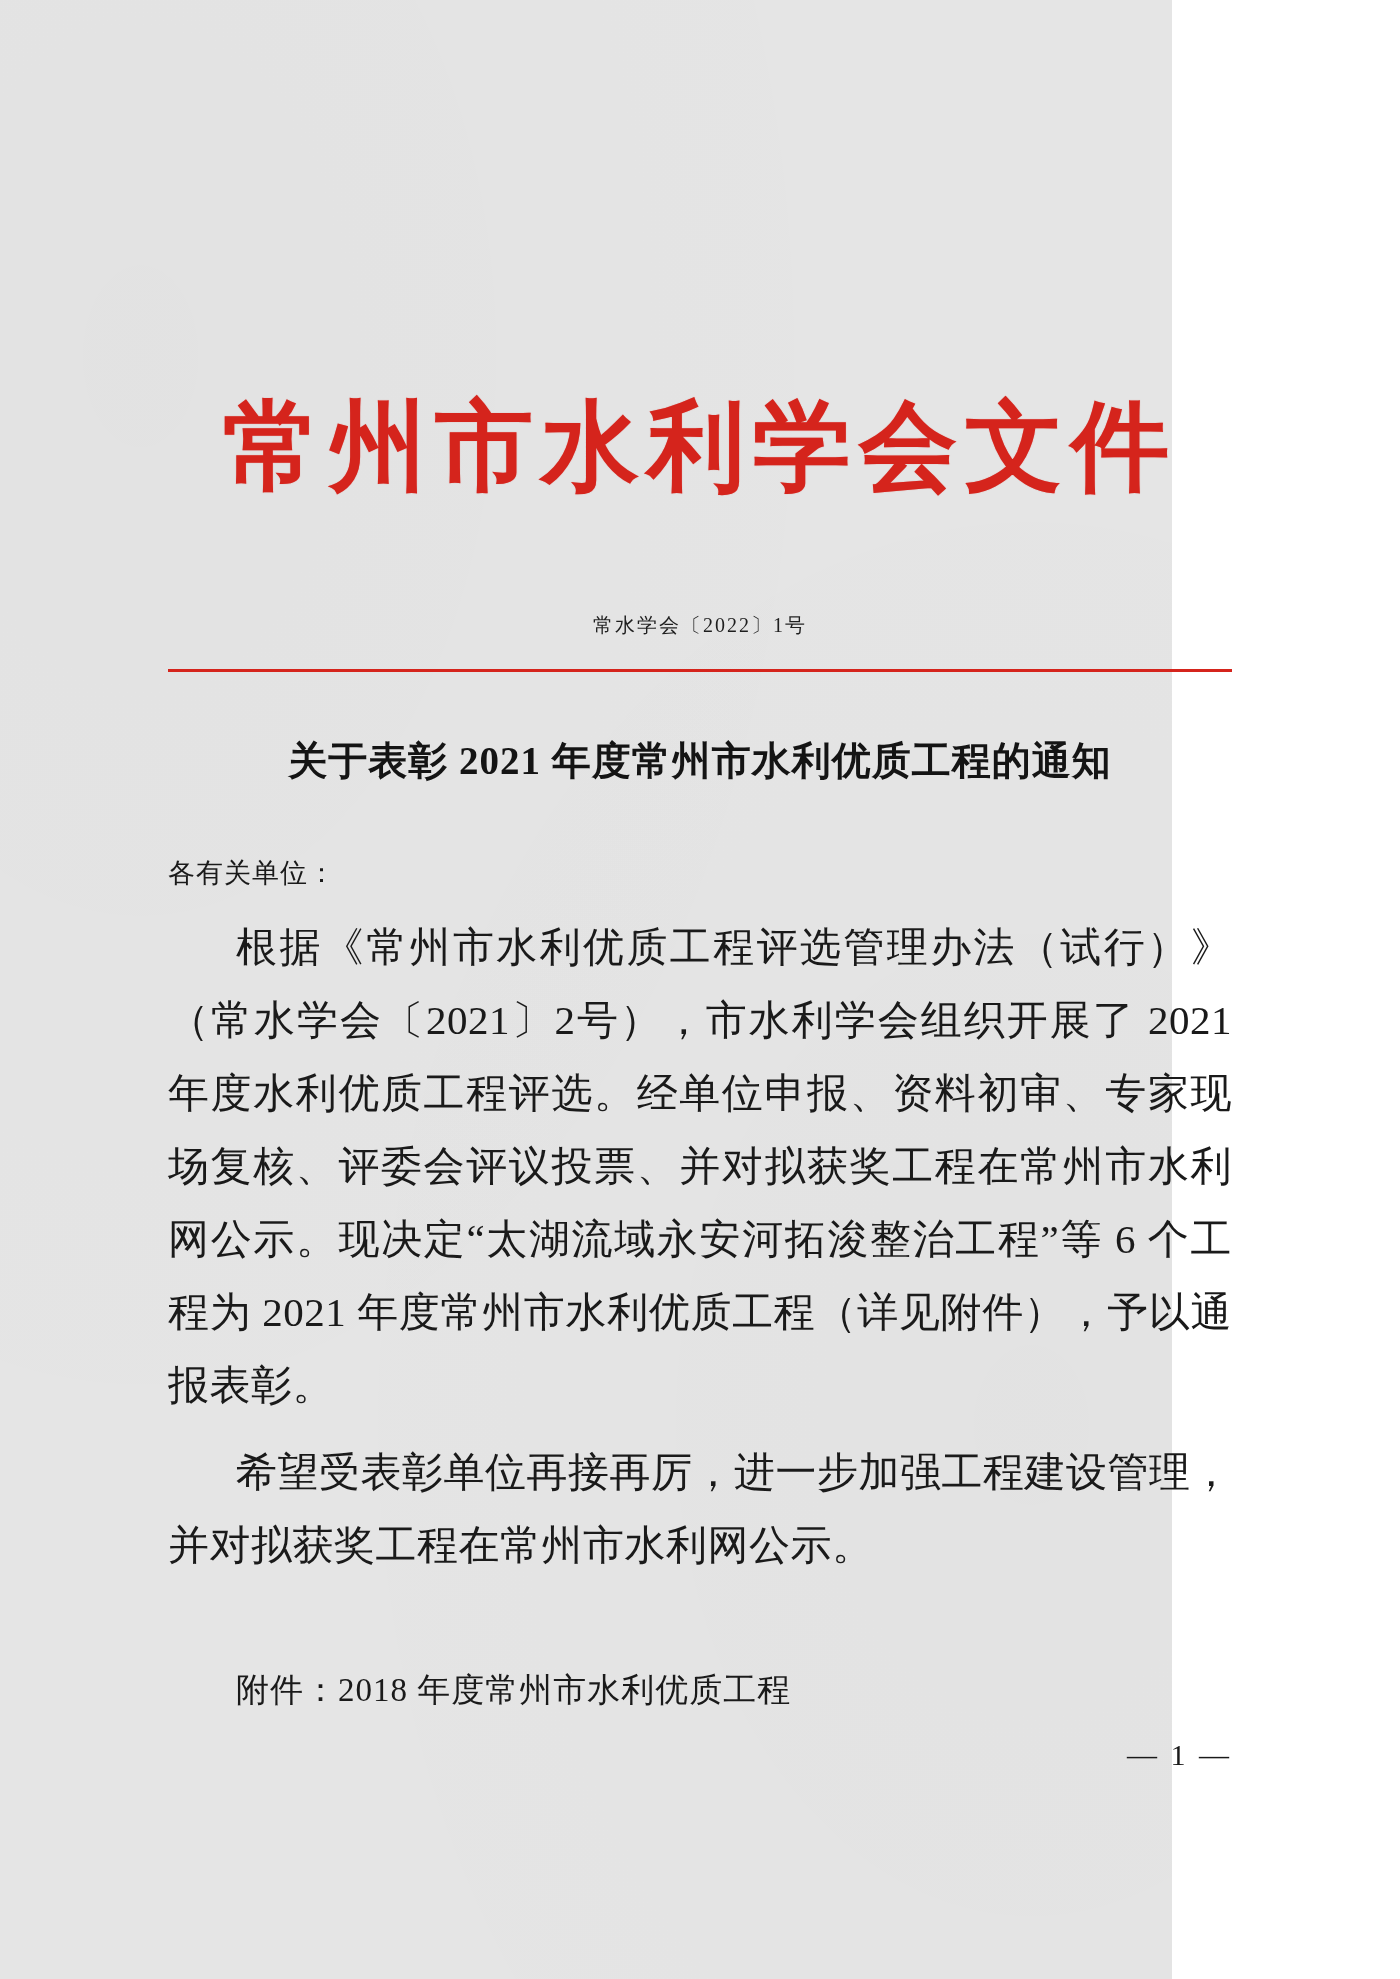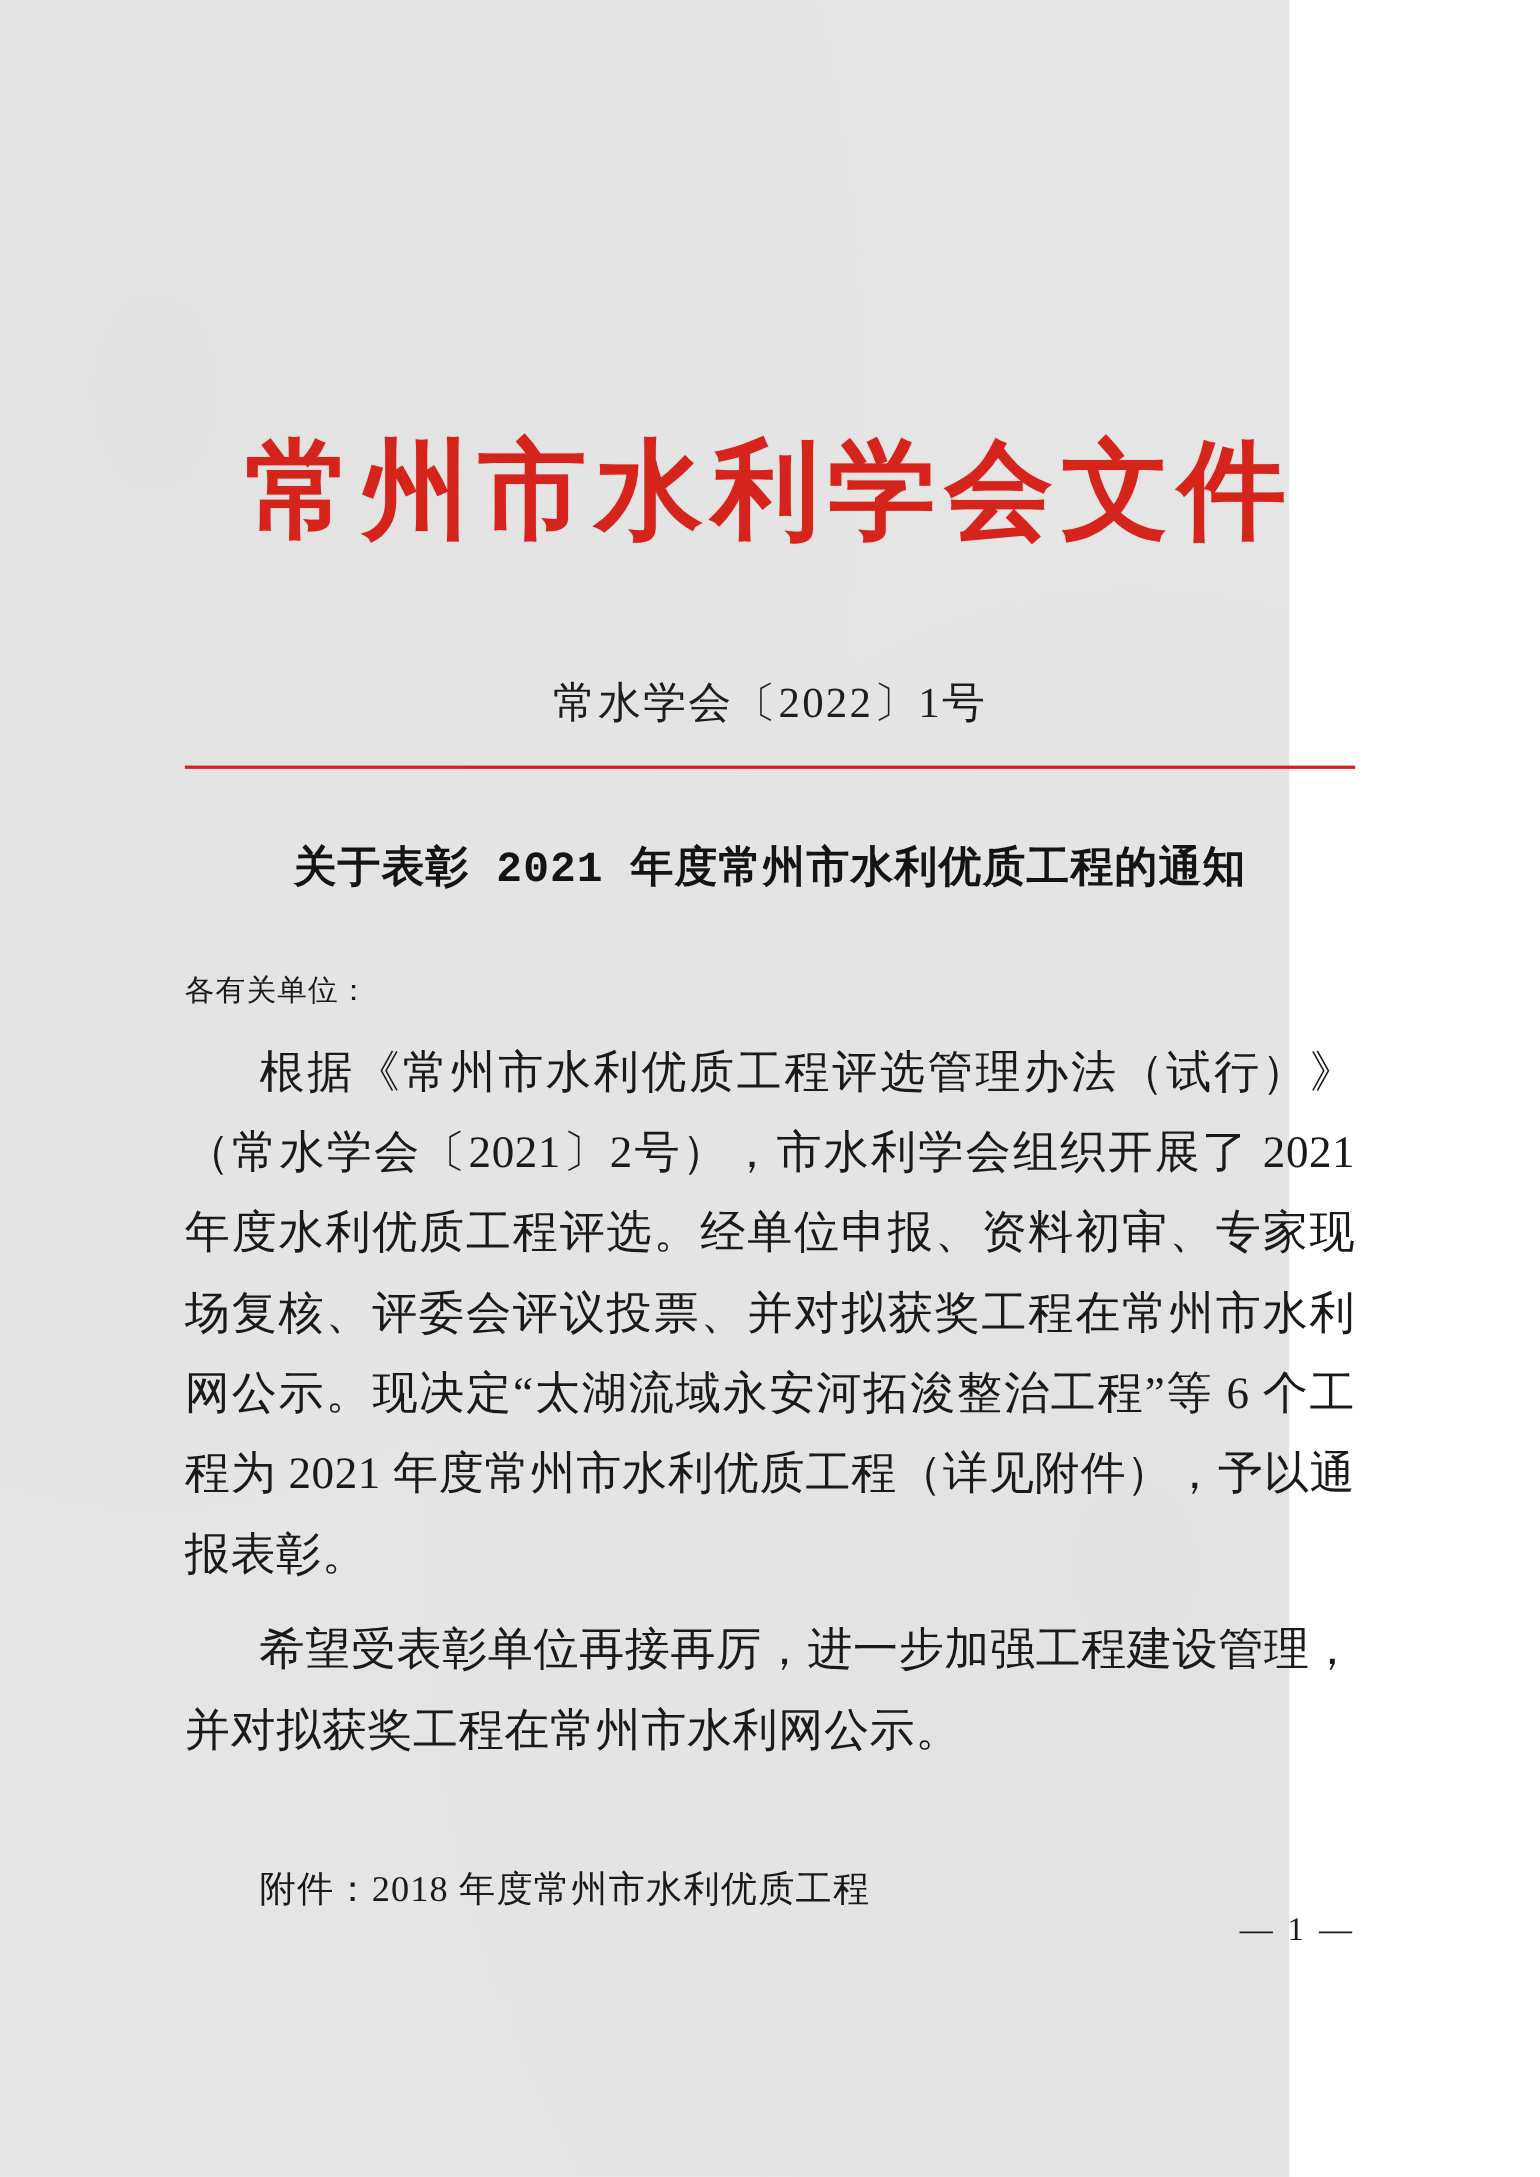--- a/index.html
+++ b/index.html
@@ -48,40 +48,40 @@
     font-size: 98px;
     letter-spacing: 8px;
     line-height: 1.1;
     white-space: nowrap;
     text-shadow: 0 0 1px rgba(213,36,28,0.45);
   }
 
   .doc-number {
     margin-top: 112px;
     text-align: center;
-    font-size: 39px;
+    font-size: 20px;
     letter-spacing: 2px;
     color: #1e1e1e;
   }
 
   .red-rule {
     margin-top: 30px;
     height: 3px;
     background: #d5241c;
     width: 100%;
   }
 
   .subject {
     margin-top: 62px;
     text-align: center;
     font-size: 39px;
     font-weight: bold;
     letter-spacing: 1px;
     color: #141414;
-    font-family: Liberation Mono, monospace;
+    font-family: Liberation Serif, serif;
   }
 
   .salutation {
     margin-top: 62px;
     font-size: 27px;
     letter-spacing: 1px;
     line-height: 1.75;
   }
 
   p.body-para {

